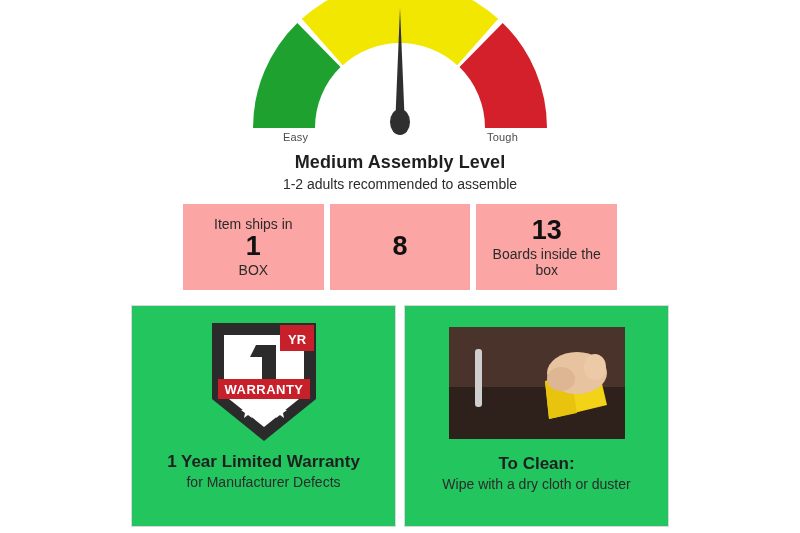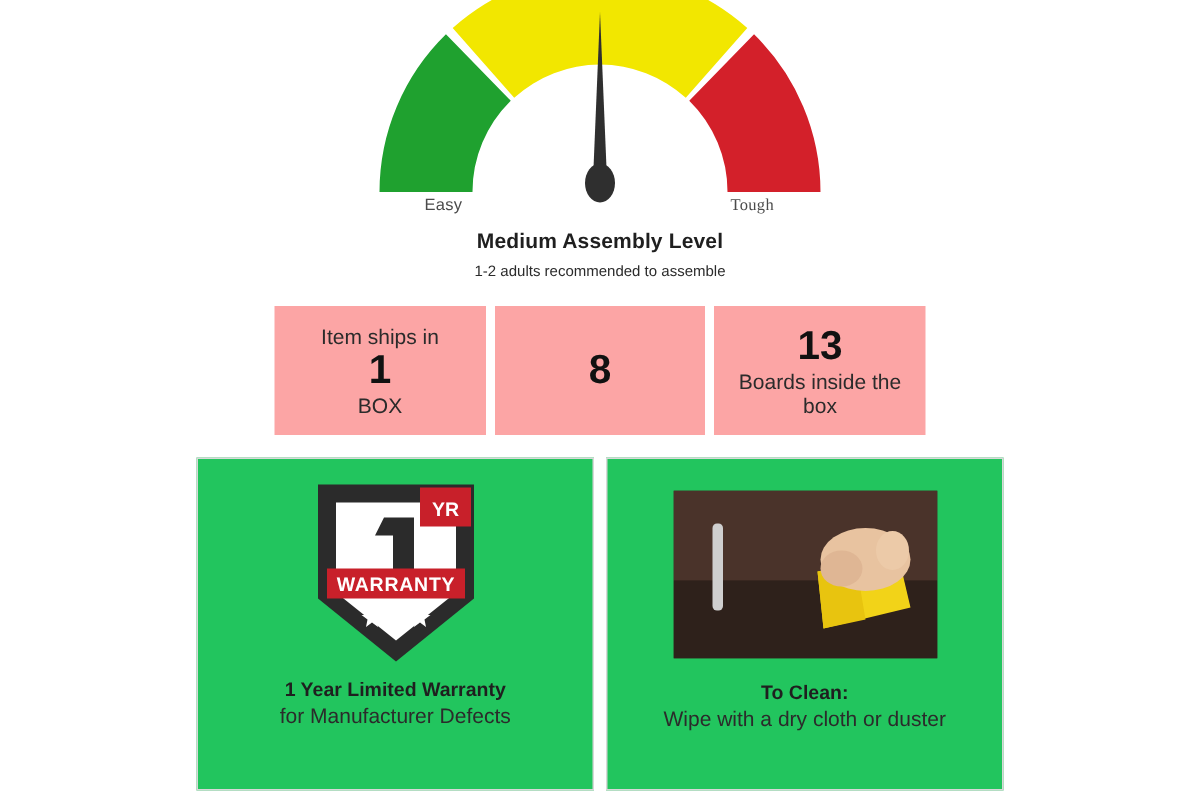--- a/index.html
+++ b/index.html
@@ -33,41 +33,41 @@
     display: block;
     margin: 0 auto;
   }
   .gauge-label {
     position: absolute;
     font-size: 11px;
     color: #4b4b4b;
     letter-spacing: 0.2px;
   }
   .gauge-label.easy { left: 283px; top: 131px; }
-  .gauge-label.tough { left: 487px; top: 131px; font-family: Liberation Serif, serif; }
+  .gauge-label.tough { left: 487px; top: 131px; }
 
   
   .assembly-heading {
     position: absolute;
     top: 152px;
     left: 0;
     width: 800px;
     text-align: center;
-    font-size: 14px;
+    font-size: 18px;
     font-weight: bold;
     color: #1f1f1f;
     letter-spacing: 0.1px;
   }
   .assembly-sub {
     position: absolute;
     top: 176px;
     left: 0;
     width: 800px;
     text-align: center;
-    font-size: 10px;
+    font-size: 14px;
     color: #2b2b2b;
   }
 
   
   .stats-row {
     position: absolute;
     top: 204px;
     left: 183px;
     width: 434px;
     height: 86px;
@@ -122,21 +122,21 @@
     align-items: center;
   }
   .card-graphic {
     margin-top: 14px;
     height: 126px;
     display: flex;
     align-items: center;
     justify-content: center;
   }
   .card-title {
-    font-size: 13px;
+    font-size: 17px;
     font-weight: bold;
     color: #1f1f1f;
     text-align: center;
     margin-top: 6px;
   }
   .card-sub {
     font-size: 14px;
     color: #2b2b2b;
     text-align: center;
     line-height: 1.25;

